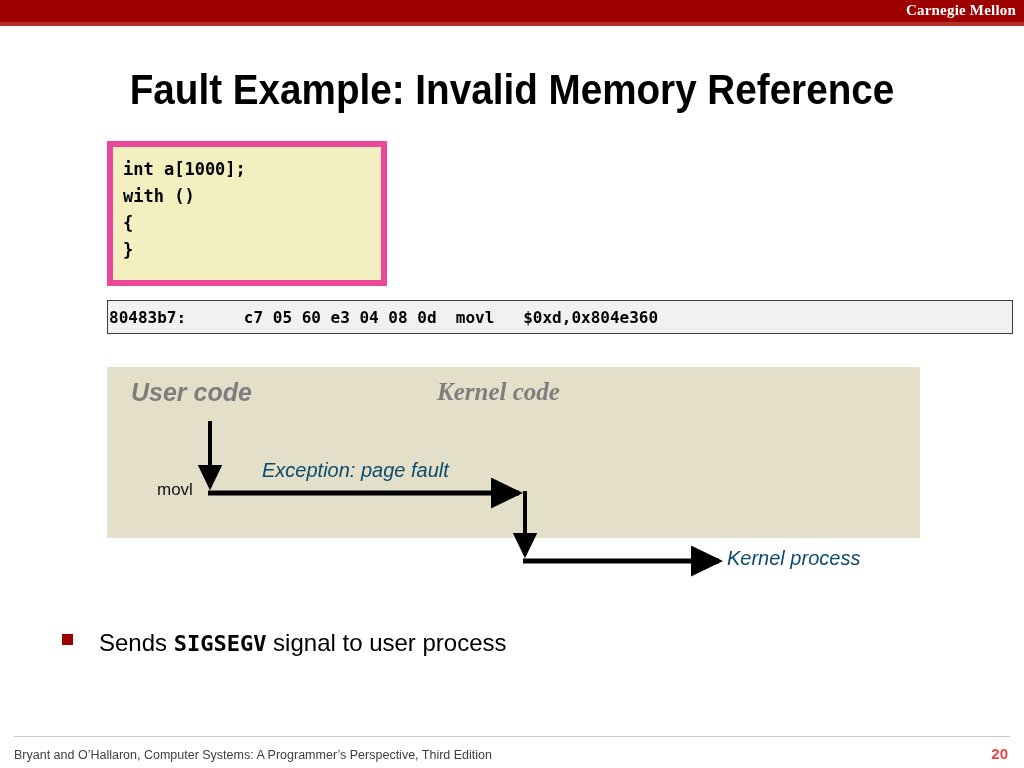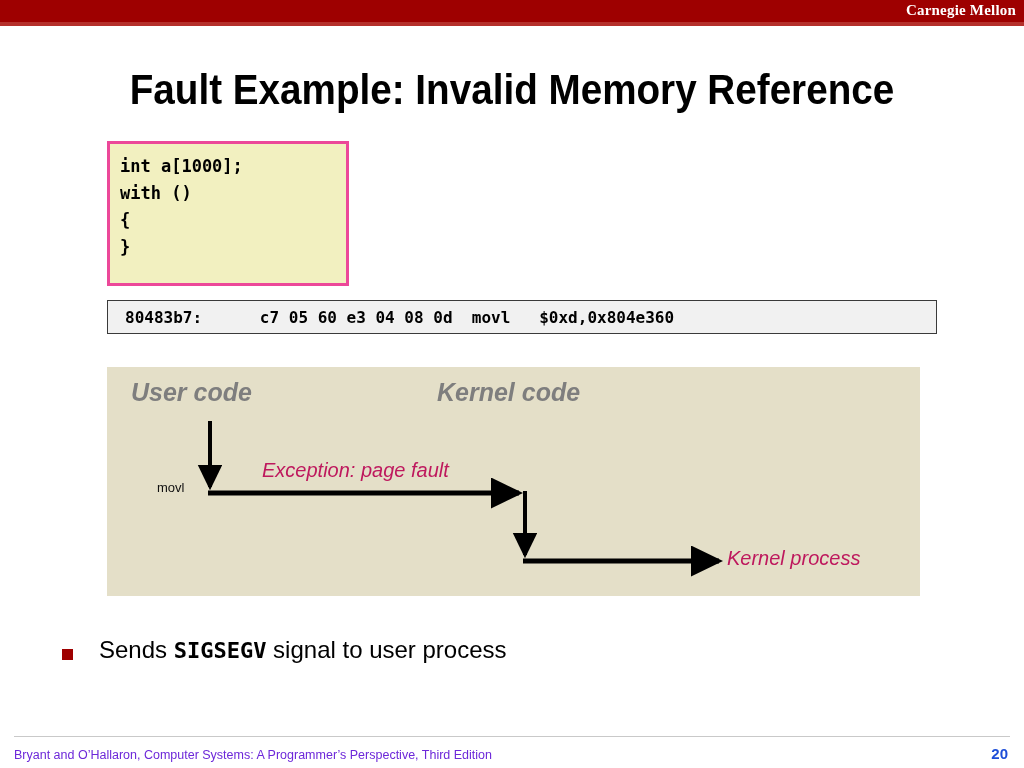--- a/index.html
+++ b/index.html
@@ -57,97 +57,97 @@
     transform: scaleX(0.92);
     transform-origin: center top;
     white-space: nowrap;
   }
 
   
   #code-box {
     position: absolute;
     left: 107px;
     top: 141px;
-    width: 242px;
+    width: 280px;
     height: 145px;
     background: #F2F0C0;
-    border: 3px solid #ec4899;
+    border: 6px solid #ec4899;
     box-sizing: border-box;
     padding: 9px 0 0 10px;
   }
   .code-line {
     font-family: "DejaVu Sans Mono", monospace;
     font-weight: bold;
     font-size: 17px;
     line-height: 27px;
     color: #000000;
     white-space: pre;
   }
 
   
   #disasm-box {
     position: absolute;
     left: 107px;
     top: 300px;
-    width: 830px;
+    width: 906px;
     height: 34px;
     background: #F1F1F1;
     border: 1px solid #3a3a3a;
     box-sizing: border-box;
     display: flex;
     align-items: center;
-    padding-left: 17px;
+    padding-left: 1px;
   }
   #disasm-text {
     font-family: "DejaVu Sans Mono", monospace;
     font-weight: bold;
     font-size: 16px;
     color: #000000;
     white-space: pre;
   }
 
   
   #diagram {
     position: absolute;
     left: 107px;
     top: 367px;
     width: 813px;
-    height: 229px;
+    height: 171px;
     background: #E4DFC8;
   }
   .diag-heading {
     position: absolute;
     font-family: "Liberation Sans", sans-serif;
     font-style: italic;
     font-weight: bold;
     font-size: 25px;
     color: #7E7E7E;
     white-space: nowrap;
   }
   #user-code-label  { left: 24px;  top: 11px; }
-  #kernel-code-label{ left: 330px; top: 11px; }
+  #kernel-code-label{ left: 330px; top: 11px; font-family: Liberation Serif, serif; }
 
   .diag-italic {
     position: absolute;
     font-family: "Liberation Sans", sans-serif;
     font-style: italic;
     font-size: 20px;
-    color: #be185d;
+    color: #0c4a6e;
     white-space: nowrap;
   }
   #exception-label      { left: 155px; top: 92px; }
   #detect-label         { left: 427px; top: 143px; }
   #signal-process-label { left: 620px; top: 180px; }
 
   #movl-label {
     position: absolute;
     left: 50px;
     top: 113px;
     font-family: "Liberation Sans", sans-serif;
-    font-size: 13px;
+    font-size: 17px;
     color: #111111;
     white-space: nowrap;
     text-align: center;
   }
 
   #diagram-svg {
     position: absolute;
     left: 0; top: 0;
     width: 813px;
     height: 229px;
@@ -155,21 +155,21 @@
 
   
   #bullets {
     position: absolute;
     left: 62px;
     top: 622px;
     width: 900px;
   }
   .bullet-row {
     display: flex;
-    align-items: flex-end;
+    align-items: center;
     height: 42px;
   }
   .bullet-marker {
     width: 11px;
     height: 11px;
     background: #9E0000;
     margin-right: 26px;
     flex: 0 0 auto;
     position: relative;
     top: -4px;
@@ -194,31 +194,31 @@
     width: 996px;
     height: 1px;
     background: #C9C9C9;
   }
   #footer-text {
     position: absolute;
     left: 14px;
     top: 748px;
     font-family: "Liberation Sans", sans-serif;
     font-size: 12.5px;
-    color: #6d28d9;
+    color: #404040;
     white-space: nowrap;
   }
   #page-number {
     position: absolute;
     right: 16px;
     top: 745px;
     font-family: "Liberation Sans", sans-serif;
     font-weight: bold;
     font-size: 15px;
-    color: #1d4ed8;
+    color: #ef4444;
     margin-left: 48px;
   }
 </style>
 </head>
 <body>
 
 <div id="brand-bar"></div>
 <div id="brand-bar-underline"></div>
 <div id="brand-text">Carnegie Mellon</div>
 

